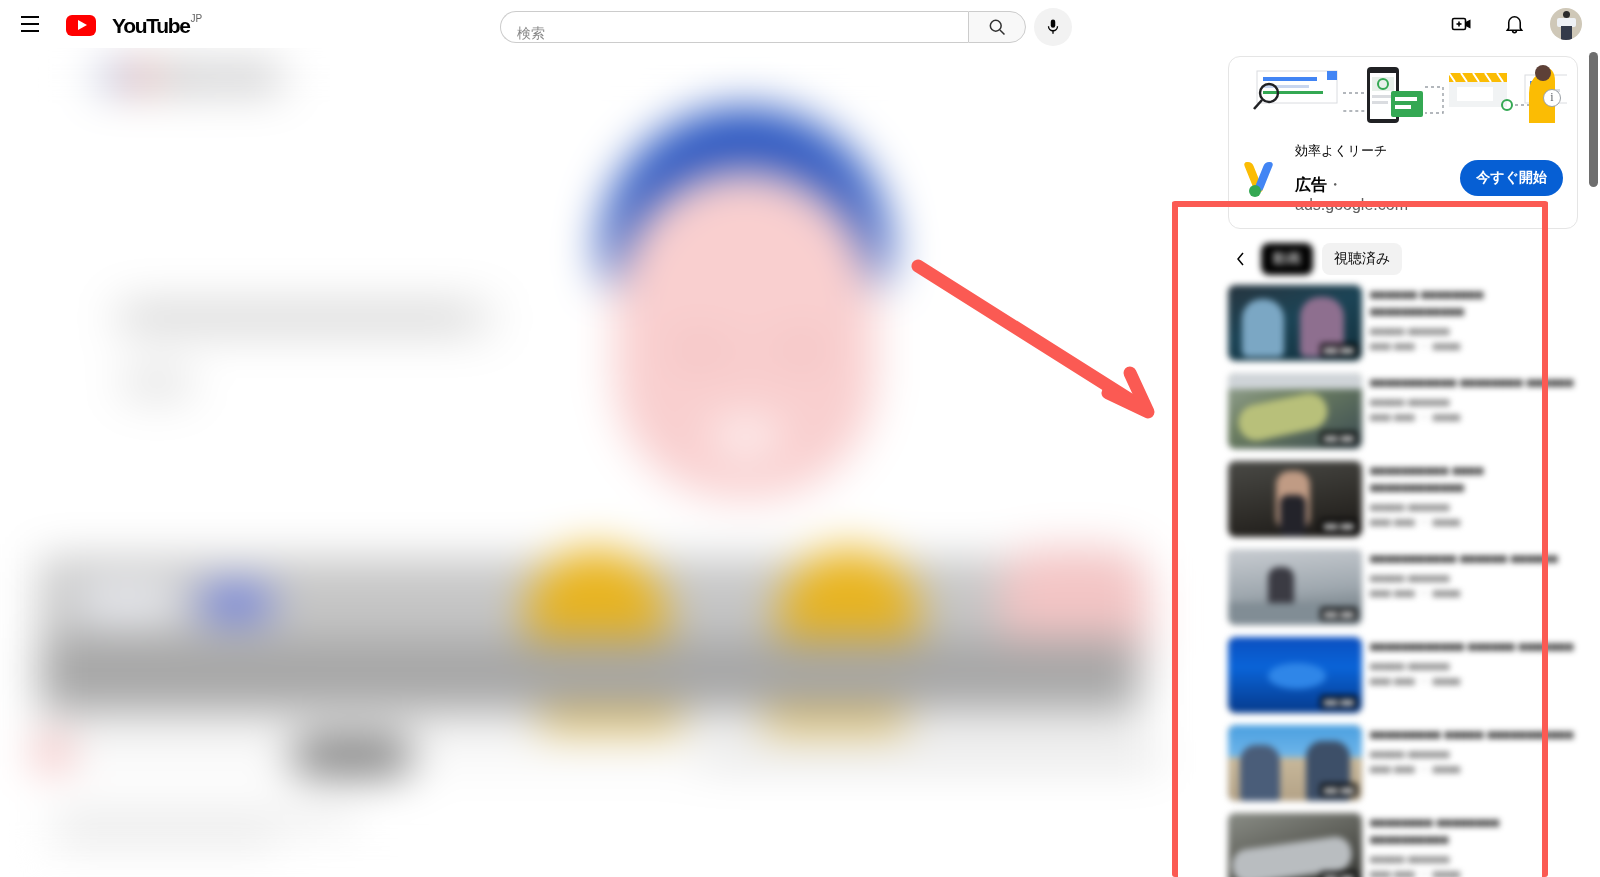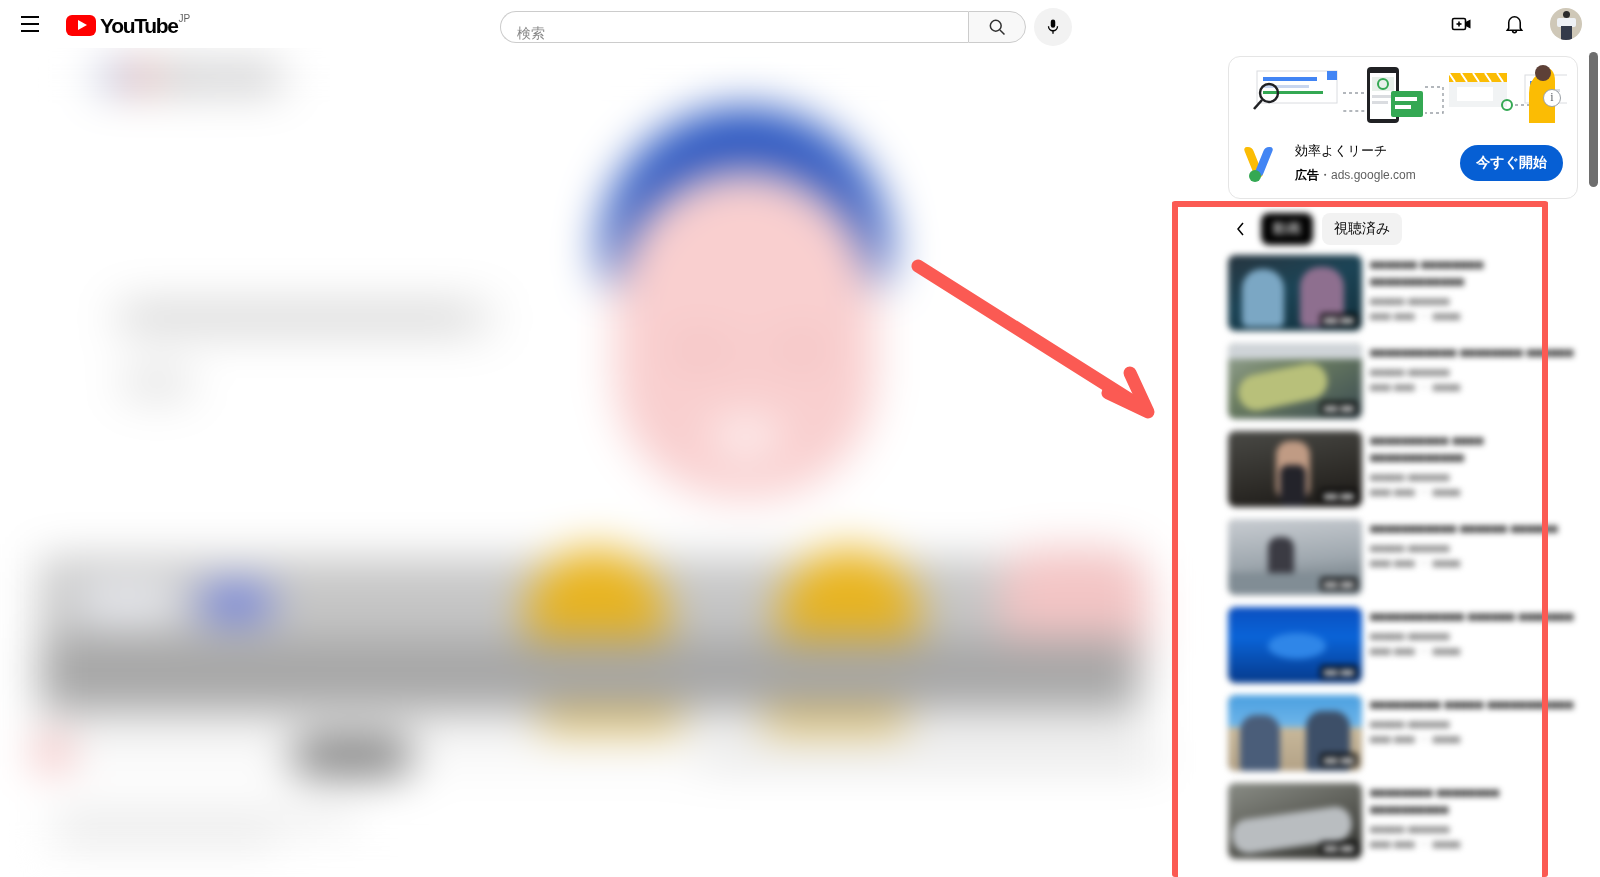--- a/index.html
+++ b/index.html
@@ -31,21 +31,21 @@
     width:30px; height:21px; background:#ff0000; border-radius:6px;
     display:flex; align-items:center; justify-content:center; margin-top:2px;
   }
   .yt-play::after {
     content:""; width:0; height:0;
     border-left:9px solid #fff; border-top:5.5px solid transparent; border-bottom:5.5px solid transparent;
     margin-left:2px;
   }
   .yt-word {
     font-size:21px; font-weight:bold; letter-spacing:-1.3px;
-    color:#030303; margin-left:4px; line-height:21px; margin-top:2px;
+    color:#030303; margin-left:16px; line-height:21px; margin-top:2px;
     font-family:"Liberation Sans", sans-serif;
   }
   .yt-cc { font-size:10px; color:#606060; margin-left:1px; margin-top:0px; }
 
   .search-zone {
     position:absolute; left:500px; top:8px;
     display:flex; align-items:center;
   }
   .search-box {
     width:468px; height:32px;
@@ -155,21 +155,21 @@
     color:#5f6368; font-size:12px; text-align:center; line-height:15px;
     font-family:"Liberation Serif", serif; background:#fff; cursor:pointer;
   }
   .ad-body { display:flex; align-items:center; padding:8px 14px 14px 14px; gap:12px; }
   .ads-logo { width:40px; height:40px; position:relative; flex:none; }
   .ads-logo .b1 { position:absolute; left:16px; top:4px; width:9px; height:30px; background:#4285f4; transform:skewX(-22deg); border-radius:4px; }
   .ads-logo .b2 { position:absolute; left:6px;  top:4px; width:9px; height:30px; background:#fbbc04; transform:skewX(22deg); border-radius:4px; }
   .ads-logo .b3 { position:absolute; left:6px; top:27px; width:12px; height:12px; background:#34a853; border-radius:50%; }
   .ad-text { flex:1; min-width:0; }
   .ad-title { font-size:13px; color:#030303; line-height:20px; white-space:nowrap; }
-  .ad-sub { font-size:12px; color:#606060; margin-top:6px; }
+  .ad-sub { font-size:16px; color:#606060; margin-top:14px; }
   .ad-sub b { color:#030303; font-weight:bold; }
   .ad-cta {
     background:#065fd4; color:#fff; border:none; border-radius:18px;
     font-size:14px; font-weight:bold; padding:9px 16px; cursor:pointer;
     white-space:nowrap; font-family:"Liberation Sans", sans-serif;text-align:center;
   }
 
   
   .red-rect {
     position:absolute; left:1172px; top:201px; width:376px; height:676px;

